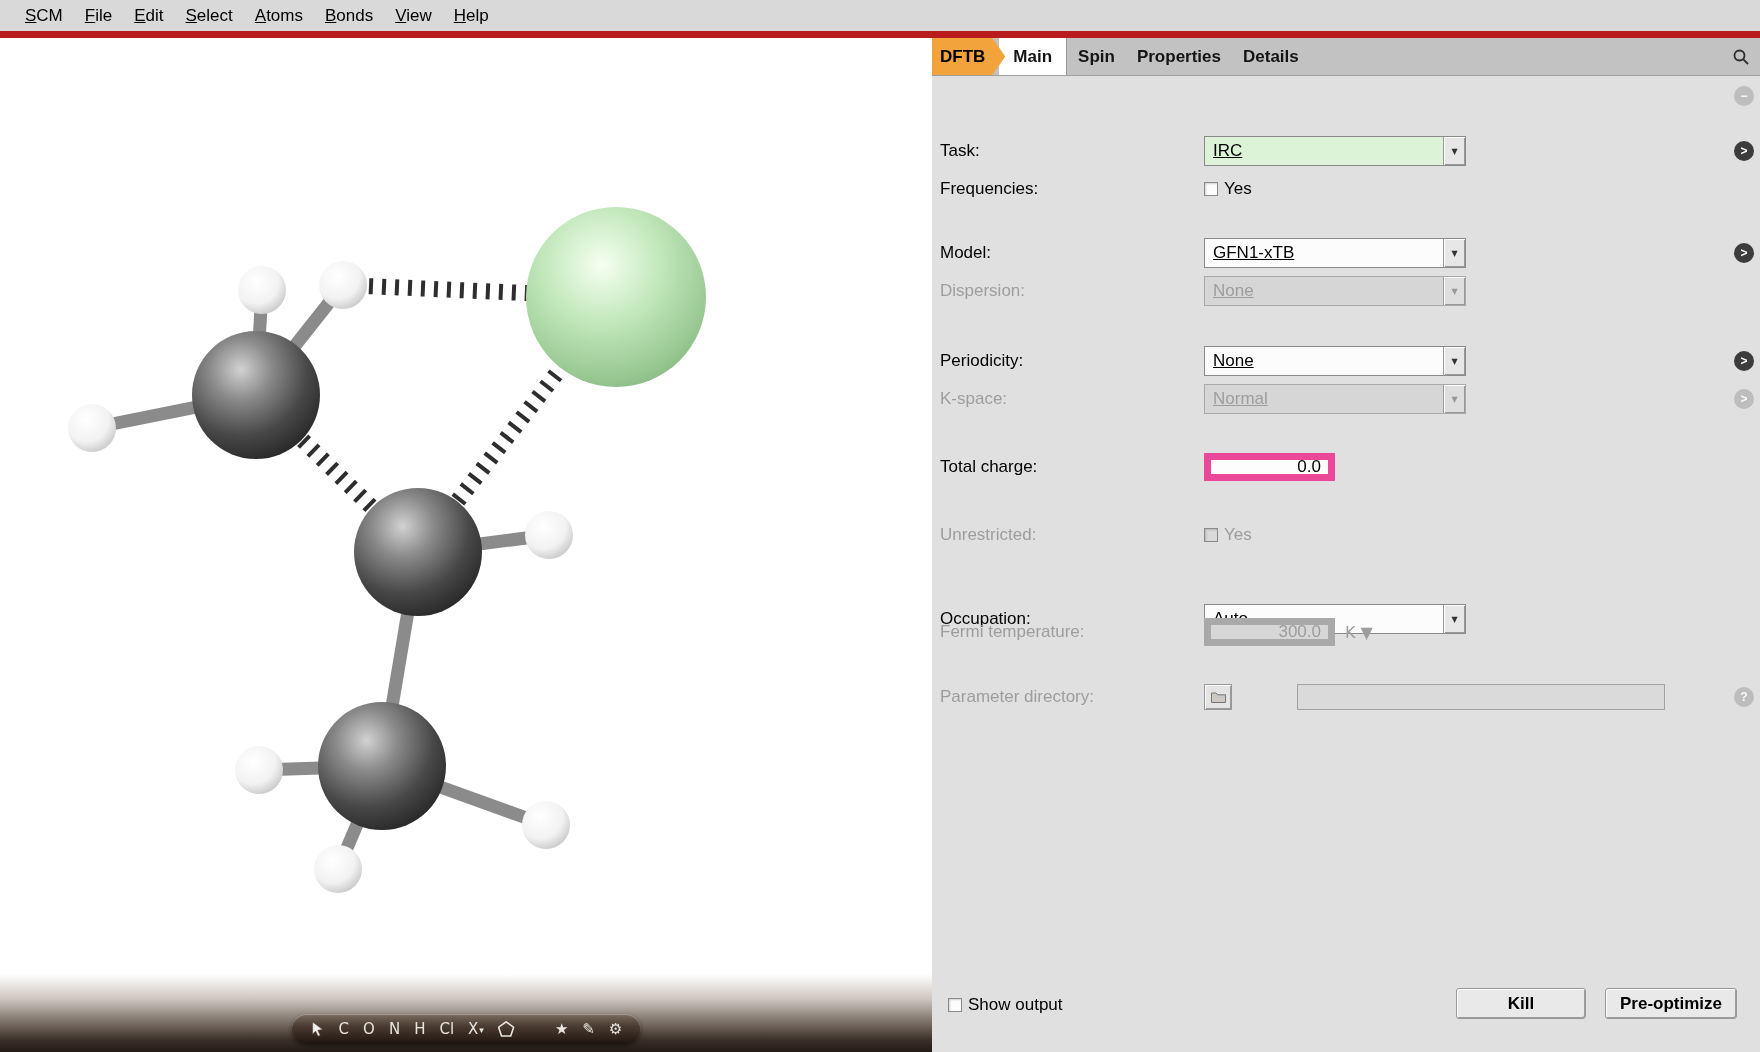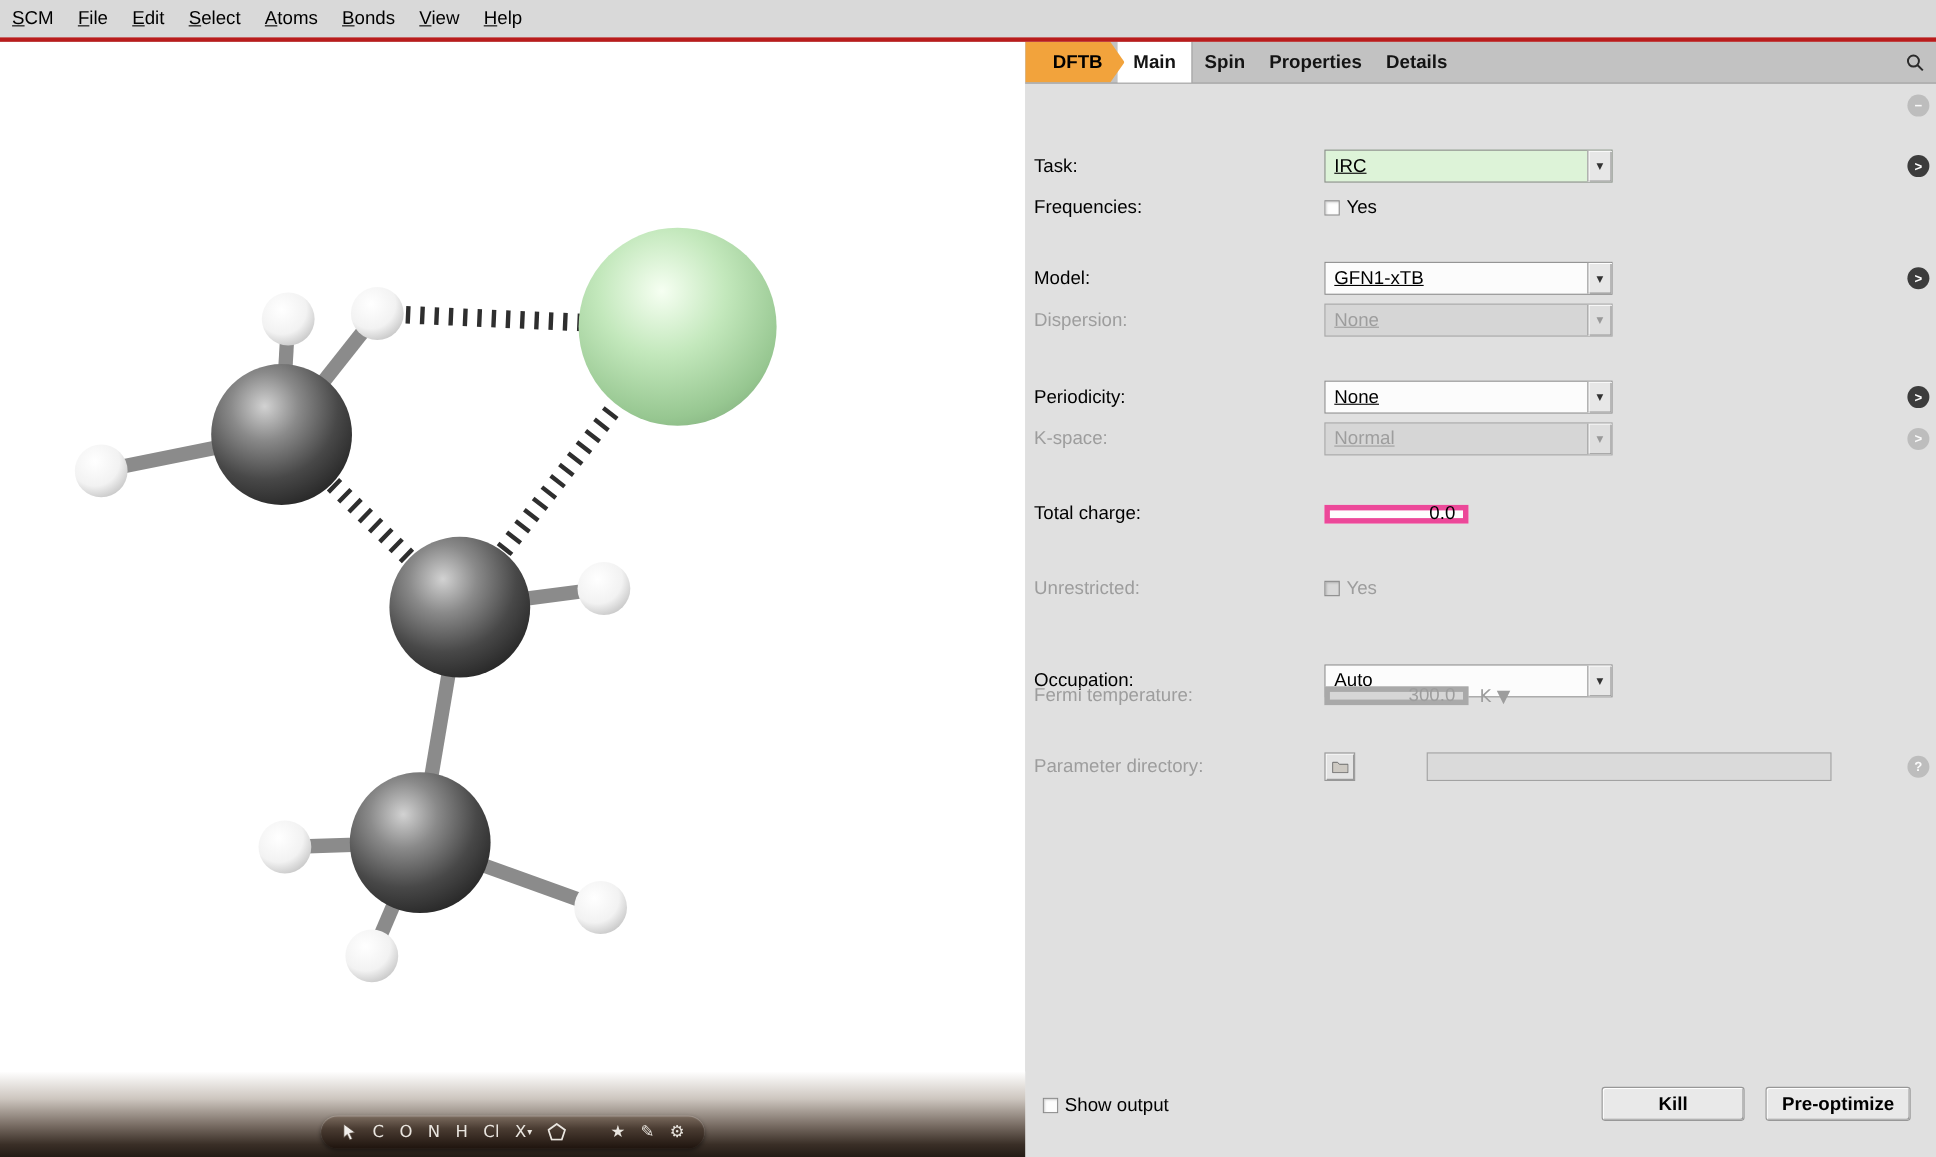--- a/index.html
+++ b/index.html
@@ -1,19 +1,19 @@
 <!DOCTYPE html>
 <html><head>
 <meta charset="utf-8">
 <style>
   html,body{margin:0;padding:0;}
   body{width:1760px;height:1052px;position:relative;font-family:"Liberation Sans",sans-serif;background:#e0e0e0;overflow:hidden;}
 
   
-  .menubar{position:absolute;top:0;left:0;width:100%;height:38px;background:#d9d9d9;border-bottom:4px solid #b91c1c;display:flex;align-items:center;padding-left:0;box-sizing:border-box;z-index:6;}
+  .menubar{position:absolute;top:0;left:0;width:100%;height:38px;background:#d9d9d9;border-bottom:7px solid #b91c1c;display:flex;align-items:center;padding-left:14px;box-sizing:border-box;z-index:6;}
   .menu-item{display:inline-block;padding:0 11px;font-size:17px;color:#000;cursor:default;}
   .menu-item::first-letter{text-decoration:underline;}
 
   
   .viewer{position:absolute;top:38px;left:0;width:932px;height:1014px;background:#ffffff;}
   .mol{position:absolute;top:0;left:0;}
   .bond{stroke:#8b8b8b;stroke-width:13;}
   .pbond{stroke:#2e2e2e;stroke-width:16;stroke-dasharray:4 9;}
   .atom[data-el="C"]{fill:url(#gradC);}
   .atom[data-el="H"]{fill:url(#gradH);}
@@ -23,38 +23,38 @@
   .tool-el{cursor:pointer;}
   .tool-x{display:flex;align-items:flex-end;gap:1px;cursor:pointer;}
   .tool-caret{font-size:9px;line-height:1.7;}
   .tool-ico{display:flex;align-items:center;cursor:pointer;}
   .tool-glyph{font-size:15px;cursor:pointer;}
   .tb-gap{width:12px;}
 
   
   .panel{position:absolute;top:38px;left:932px;width:828px;height:1014px;background:#e0e0e0;}
   .tabbar{position:absolute;top:0;left:0;width:100%;height:38px;background:#c2c2c2;border-bottom:1px solid #9f9f9f;display:flex;align-items:stretch;box-sizing:border-box;}
-  .tab-dftb{position:relative;z-index:2;background:#f2a33c;display:flex;align-items:center;font-weight:bold;font-size:17px;color:#000;padding:0 20px 0 25px;clip-path:polygon(0 0,calc(100% - 13px) 0,100% 50%,calc(100% - 13px) 100%,0 100%);cursor:pointer;}
+  .tab-dftb{position:relative;z-index:2;background:#f2a33c;display:flex;align-items:center;font-weight:bold;font-size:17px;color:#000;padding:0 20px 0 8px;clip-path:polygon(0 0,calc(100% - 13px) 0,100% 50%,calc(100% - 13px) 100%,0 100%);cursor:pointer;}
   .tab{display:flex;align-items:center;padding:0 11px;font-weight:bold;font-size:17px;color:#141414;cursor:pointer;}
   .tab.active{background:#ffffff;padding:0 14px;margin-left:-6px;z-index:1;}
   .tab.first-group{border-left:1px solid #989898;}
   .tab-search{margin-left:auto;display:flex;align-items:center;padding:0 10px;cursor:pointer;}
 
   .row{position:absolute;left:8px;display:flex;align-items:center;height:30px;}
   .row-sm{height:22px;}
   .lbl{width:264px;font-size:17px;color:#000;flex:none;}
   .dim{color:#9d9d9d !important;}
   .combo{display:flex;width:262px;height:30px;border:1px solid #8a8a8a;background:#fcfcfc;box-sizing:border-box;cursor:pointer;}
   .combo.green{background:#ddf3d8;}
   .combo.disabled{background:#d6d6d6;border-color:#a9a9a9;cursor:default;}
   .combo-val{flex:1;display:flex;align-items:center;padding-left:8px;font-size:17px;color:#000;overflow:hidden;white-space:nowrap;text-decoration:underline;}
   .combo.disabled .combo-val{color:#9d9d9d;}
   .combo-btn{width:21px;flex:none;display:flex;align-items:center;justify-content:center;background:#e7e7e7;border-left:1px solid #9a9a9a;box-shadow:inset 1px 1px 0 #ffffff,inset -1px -1px 0 #989898;font-size:8px;color:#333;font-family:"DejaVu Sans",sans-serif;}
   .combo.disabled .combo-btn{color:#999;background:#dedede;}
-  .num-input{width:131px;height:17px;border:5px solid #ec4899;background:#fdfdfd;box-sizing:border-box;display:flex;align-items:center;justify-content:flex-end;padding-right:7px;font-size:17px;color:#000;padding-left:32px;}
+  .num-input{width:131px;height:28px;border:7px solid #ec4899;background:#fdfdfd;box-sizing:border-box;display:flex;align-items:center;justify-content:flex-end;padding-right:7px;font-size:17px;color:#000;padding-left:32px;}
   .num-input.disabled{background:#d6d6d6;border-color:#a9a9a9;color:#9d9d9d;}
   .unit{margin-left:10px;font-size:16px;font-family:"DejaVu Sans",sans-serif;}
   .checkbox{width:14px;height:14px;background:#fdfdfd;border:1px solid #8a8a8a;box-shadow:inset 1px 1px 2px rgba(0,0,0,.18);box-sizing:border-box;flex:none;cursor:pointer;}
   .checkbox.disabled{background:#d9d9d9;cursor:default;}
   .cb-label{margin-left:6px;font-size:17px;color:#000;}
   .nav-circle{position:absolute;right:6px;width:20px;height:20px;border-radius:50%;background:#3c3c3c;color:#ffffff;display:flex;align-items:center;justify-content:center;font-size:12px;font-weight:bold;cursor:pointer;z-index:1;}
   .nav-circle.gray{background:#bdbdbd;color:#fafafa;cursor:default;}
   .folder-btn{width:26px;height:24px;background:#e4e4e4;border:1px solid #979797;box-shadow:inset 1px 1px 0 #fff,inset -1px -1px 0 #9a9a9a;display:flex;align-items:center;justify-content:center;flex:none;cursor:pointer;}
   .dir-input{margin-left:65px;width:368px;height:26px;border:1px solid #a2a2a2;background:#dadada;box-sizing:border-box;font-size:16px;color:#9d9d9d;display:flex;align-items:center;padding-left:6px;}
   .btn{position:absolute;height:31px;background:#e9e9e9;border:1px solid #989898;border-radius:3px;box-shadow:inset 1px 1px 0 #ffffff,inset -1px -1px 0 #9c9c9c;font-size:17px;color:#000;display:flex;align-items:center;justify-content:center;cursor:pointer;box-sizing:border-box;font-weight:bold;}

